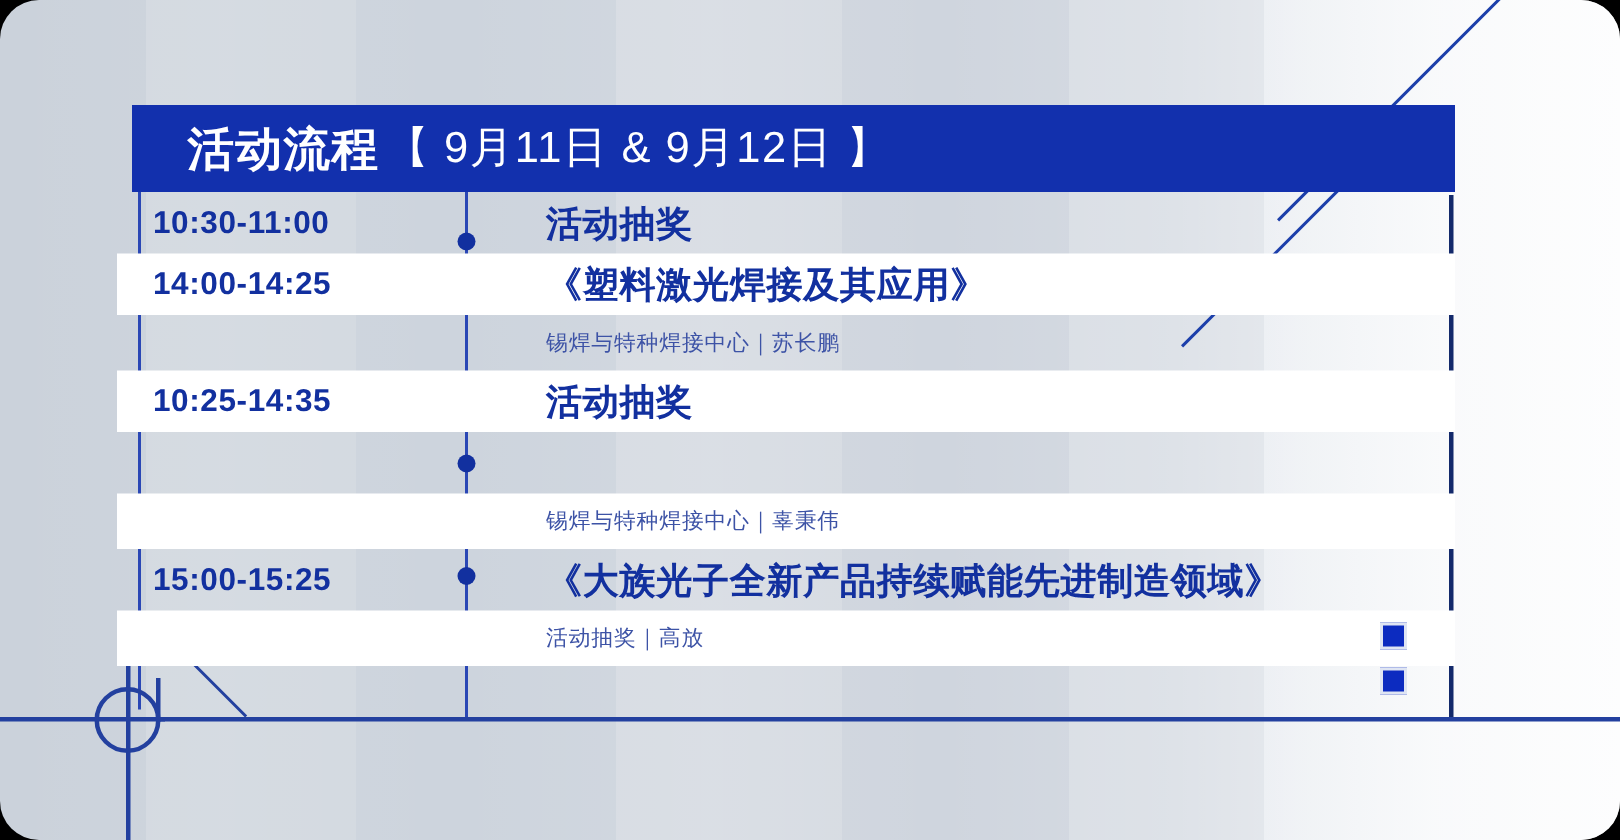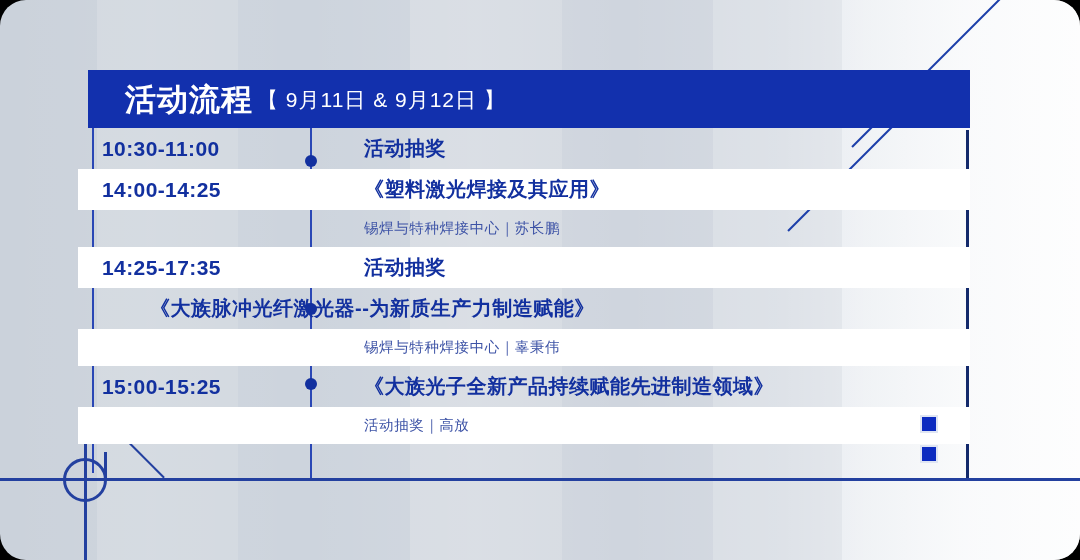--- a/index.html
+++ b/index.html
@@ -38,33 +38,33 @@
 
   
   #cross-circle{position:absolute;left:63px;top:458px;width:44px;height:44px;border:3px solid #23409f;border-radius:50%;box-sizing:border-box;}
   #cross-v{position:absolute;left:84px;top:440px;width:3px;height:120px;background:#23409f;}
   #cross-h{position:absolute;left:0px;top:478px;width:110px;height:3px;background:#23409f;}
 
   
   #header{position:absolute;left:88px;top:70px;width:882px;height:58px;background:#1230ad;
     display:flex;align-items:center;box-sizing:border-box;padding-left:24px;}
   #header .ttl{color:#fff;font-size:31px;font-weight:bold;letter-spacing:1px;line-height:1;margin-left:13px;}
-  #header .dates{color:#fff;font-size:21px;font-weight:300;letter-spacing:1px;line-height:1;margin-left:4px;}
+  #header .dates{color:#fff;font-size:29px;font-weight:300;letter-spacing:1px;line-height:1;margin-left:4px;}
 
   
   #table{position:absolute;left:78px;top:128px;width:892px;}
   .row{position:relative;display:flex;align-items:center;box-sizing:border-box;}
   .row.main{height:41px;}
   .row.sub{height:37px;}
   .row.white{background:#ffffff;}
   .row.tint{background:transparent;}
   .time{width:214px;padding-left:24px;box-sizing:border-box;color:#12309f;font-size:21px;font-weight:bold;letter-spacing:.4px;}
   .dotcell{width:18px;position:relative;}
   .gap{width:54px;}
-  .title{color:#12309f;font-size:20px;font-weight:bold;letter-spacing:.5px;}
+  .title{color:#12309f;font-size:24px;font-weight:bold;letter-spacing:.5px;}
   .speaker{color:#3d53a6;font-size:14.5px;font-weight:normal;letter-spacing:.6px;}
   .sub .time{visibility:hidden;}
 
   
   #timeline{position:absolute;left:310px;top:128px;width:2px;height:350px;background:#2a47b5;}
   .dot{position:absolute;left:305px;width:12px;height:12px;border-radius:50%;background:#12309f;}
 
   
   .sq{position:absolute;width:14px;height:14px;background:#0c2bc0;border:2px solid #dfe5f3;box-sizing:content-box;}
   #sq1{left:920px;top:415px;}
@@ -119,30 +119,29 @@
     </div>
 
     <div class="row sub tint">
       <div class="time"></div>
       <div class="dotcell"></div>
       <div class="gap"></div>
       <div class="speaker">锡焊与特种焊接中心｜苏长鹏</div>
     </div>
 
     <div class="row main white">
-      <div class="time">14:25-17:35</div>
+      <div class="time">10:25-14:35</div>
       <div class="dotcell"></div>
       <div class="gap"></div>
       <div class="title">活动抽奖</div>
     </div>
 
     <div class="row main tint">
       <div class="dotcell"></div>
       <div class="gap"></div>
-      <div class="title">《大族脉冲光纤激光器--为新质生产力制造赋能》</div>
     </div>
 
     <div class="row sub white">
       <div class="time"></div>
       <div class="dotcell"></div>
       <div class="gap"></div>
       <div class="speaker">锡焊与特种焊接中心｜辜秉伟</div>
     </div>
 
     <div class="row main tint">

